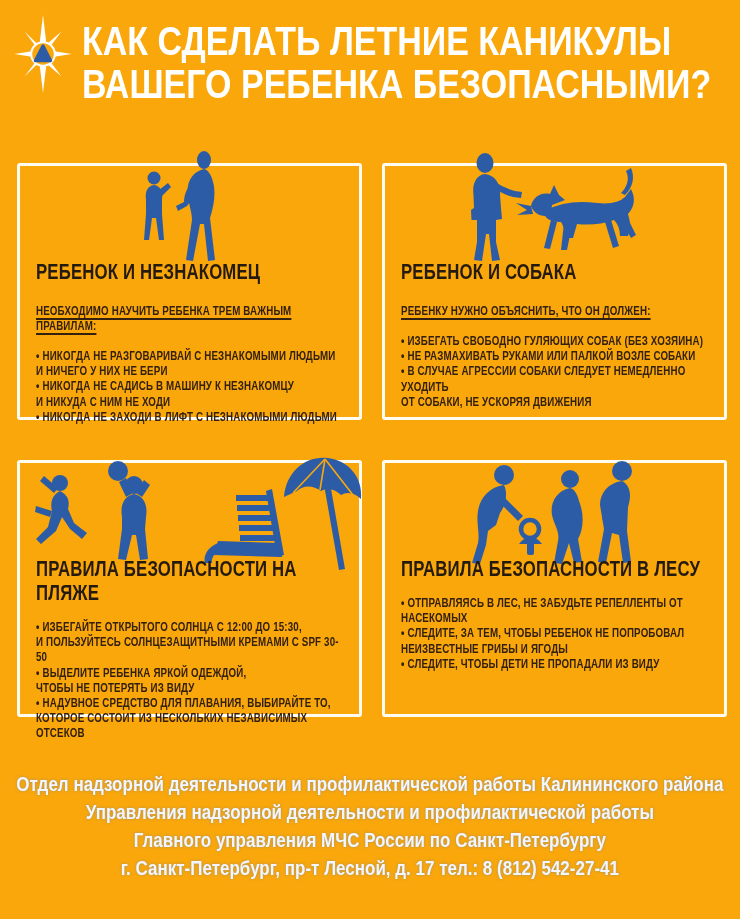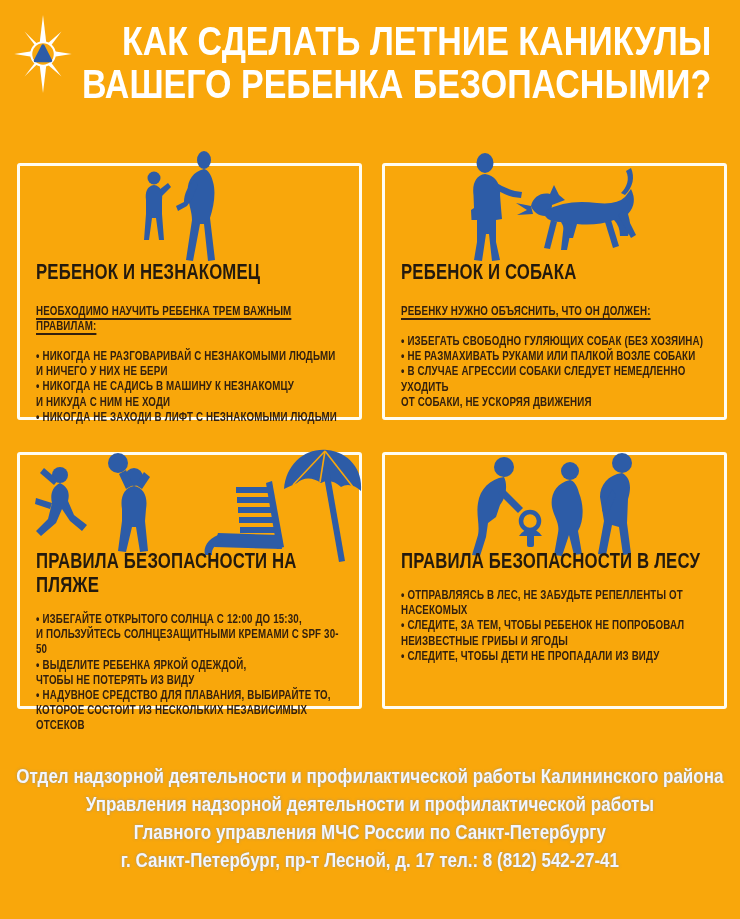--- a/index.html
+++ b/index.html
@@ -3,31 +3,31 @@
 <meta charset="utf-8">
 <style>
   html,body{margin:0;padding:0;}
   body{
     width:740px;height:919px;
     background:#F9A70B;
     font-family:"Liberation Sans","DejaVu Sans",sans-serif;
     overflow:hidden;position:relative;
   }
   
-  .header{display:flex;align-items:flex-start;margin:14px 0 0 10px;height:92px;text-align:right;}
+  .header{display:flex;align-items:flex-start;margin:14px 0 0 10px;height:92px;}
   .logo{width:66px;height:80px;flex:0 0 66px;}
   .titlewrap{margin-left:6px;padding-top:6px;width:117.6%;transform:scaleX(.85);transform-origin:0 0;}
   .title-line{
     color:#FFFFFF;font-weight:bold;font-size:40px;line-height:43px;
     letter-spacing:0px;white-space:nowrap;
   }
   
   .grid{
     display:grid;grid-template-columns:1fr 1fr;
-    gap:32px 20px;margin:57px 13px 0 17px;
+    gap:40px 20px;margin:57px 13px 0 17px;
   }
   .card{
     position:relative;height:251px;
     border:3px solid #FFFDF2;border-radius:3px;
   }
   .illus{
     position:absolute;left:0;right:0;top:-18px;height:114px;
     display:flex;justify-content:center;align-items:flex-start;
     pointer-events:none;
   }

